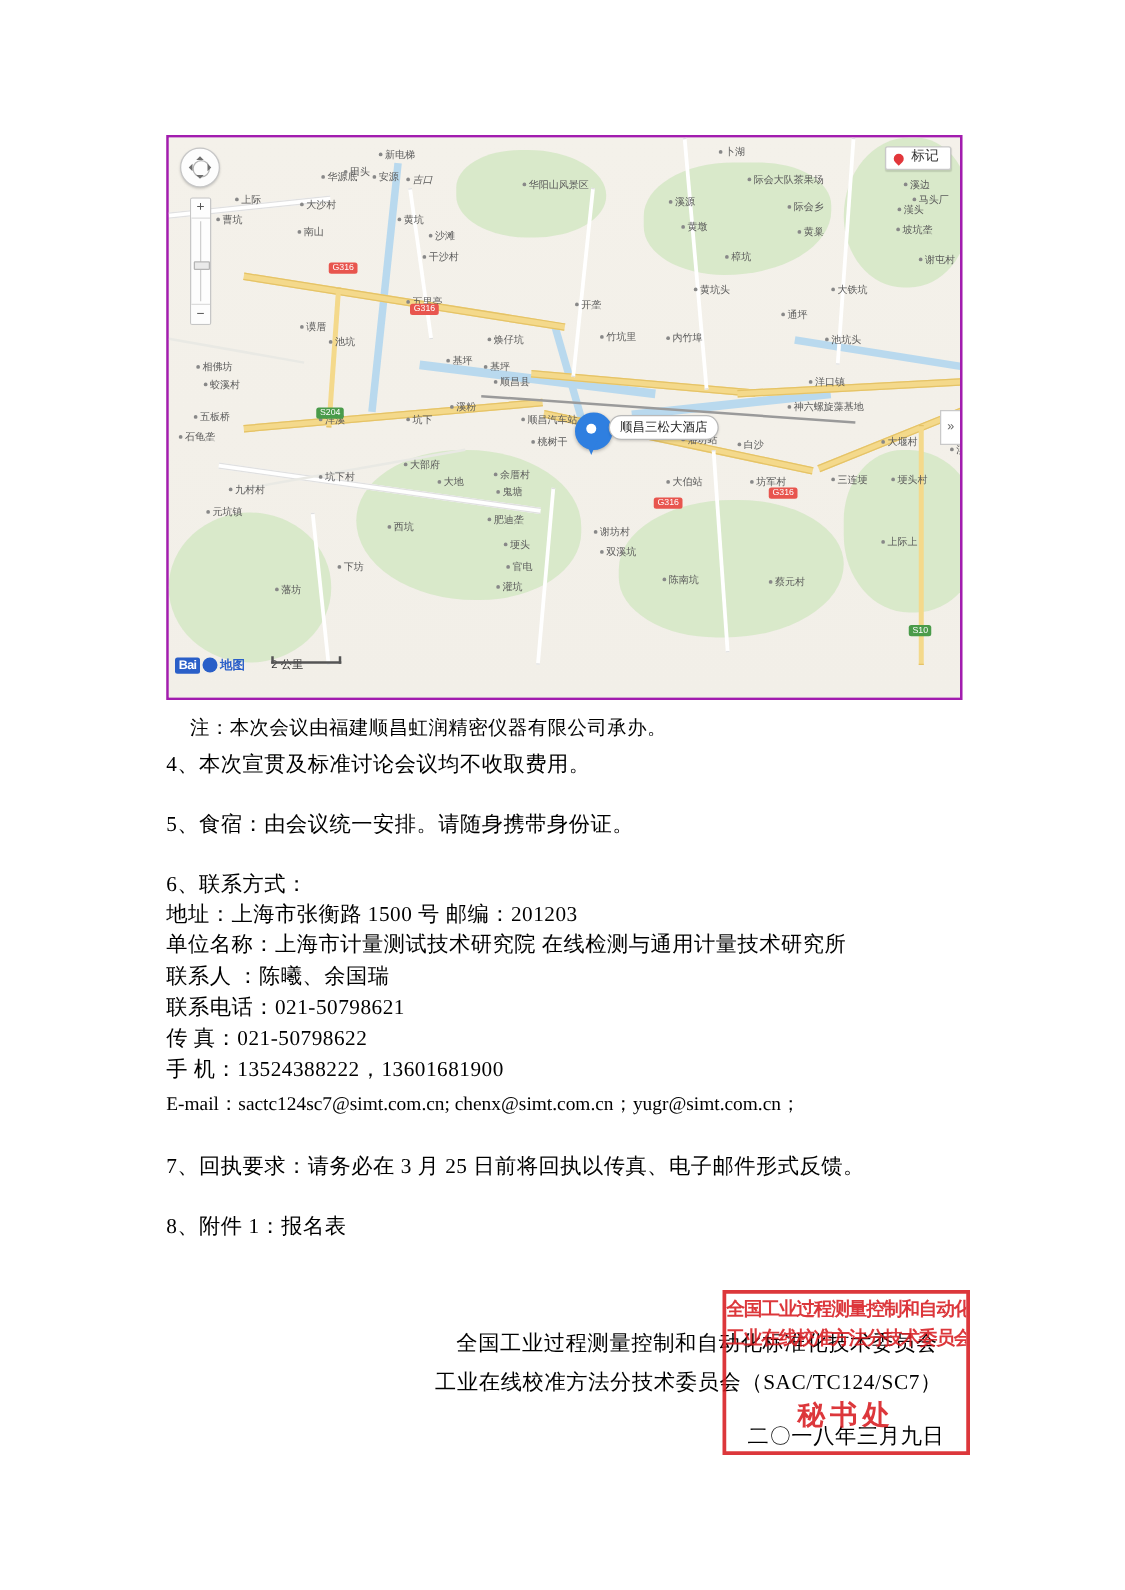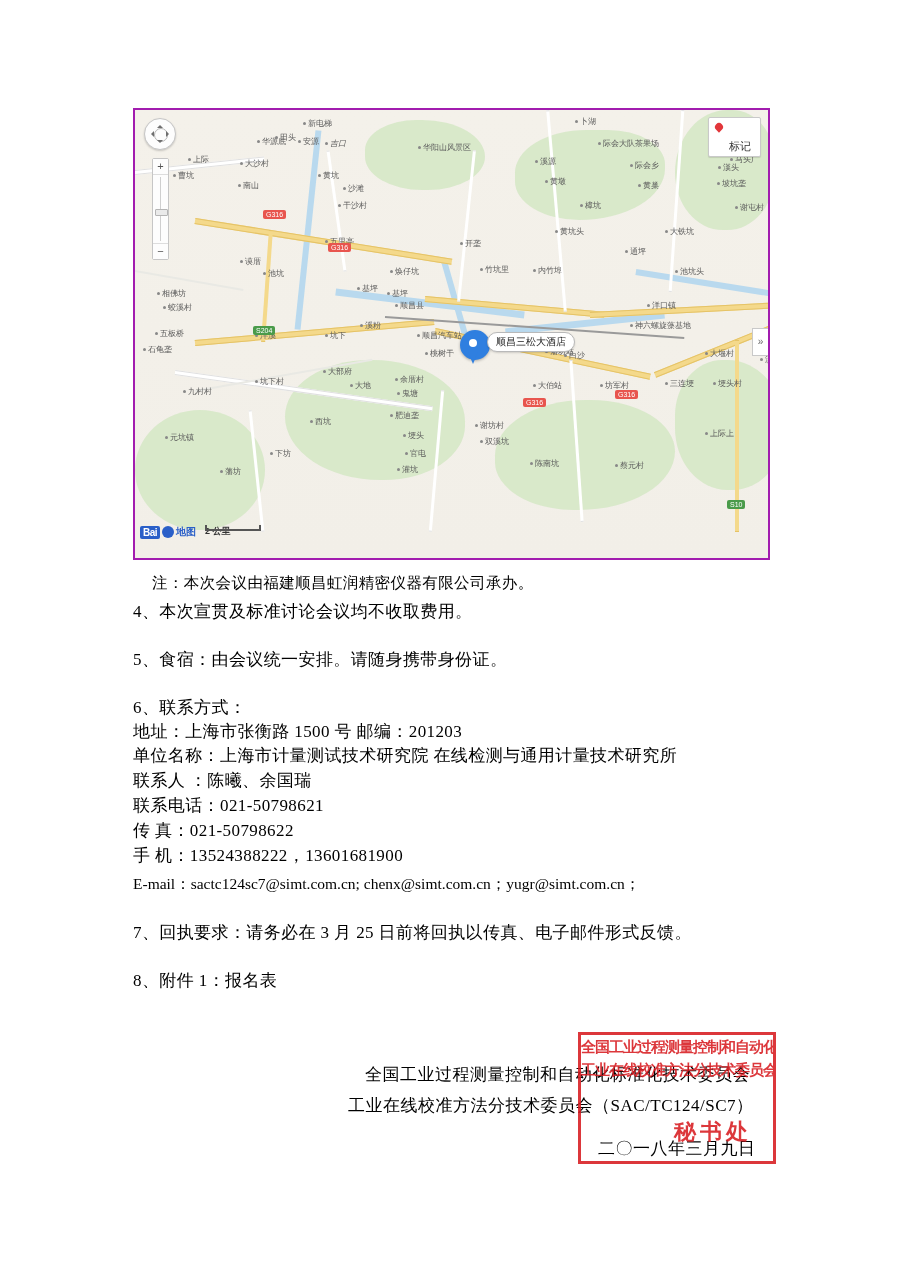--- a/index.html
+++ b/index.html
@@ -150,21 +150,21 @@
     border-radius: 1px;
   }
   .mark-btn {
     position: absolute;
     right: 7px; top: 7px;
     background: #fff;
     border: 1px solid #c9c9c9;
     border-radius: 2px;
     font-size: 11px;
     color: #333;
-    padding: 21px 9px 3px 20px;
+    padding: 0 9px 3px 20px;
     box-shadow: 0 1px 1px rgba(0,0,0,.12);
     line-height: 14px;
   }
   .mark-btn .pin {
     position: absolute;
     left: 6px; top: 5px;
     width: 8px; height: 8px;
     background: #e2373b;
     border-radius: 50% 50% 50% 0;
     transform: rotate(-45deg);
@@ -245,24 +245,23 @@
     border-radius: 50%;
     position: relative;
   }
   .baidu-logo .cn {
     font-size: 10px;
     color: #2a5fc8;
     font-weight: bold;
   }
   .scale-bar {
     position: absolute;
-    left: 70px; bottom: 20px;
+    left: 82px; bottom: 20px;
     font-size: 9px;
     color: #333;
-    font-weight: bold;
   }
   .scale-bar .line {
     display: inline-block;
     width: 52px;
     border-bottom: 2px solid #555;
     border-left: 2px solid #555;
     border-right: 2px solid #555;
     height: 4px;
     vertical-align: middle;
     margin-right: 3px;
@@ -317,21 +316,21 @@
   }
   .stamp .s1, .stamp .s2, .stamp .s3, .stamp .s4 {
     position: absolute;
     width: 100%;
     text-align: center;
     font-weight: bold;
     white-space: nowrap;
   }
   .stamp .s1 { top: 3px;  font-size: 15px; letter-spacing: -1px; }
   .stamp .s2 { top: 26px; font-size: 15px; letter-spacing: -1px; }
-  .stamp .s4 { top: 82px; font-size: 22px; letter-spacing: 4px; padding-left: 36px; }
+  .stamp .s4 { top: 82px; font-size: 22px; letter-spacing: 4px; }
 </style>
 </head>
 <body>
 
 <div class="map-wrap">
   <div class="map-canvas">
 
     <div class="green" style="left:230px;top:10px;width:120px;height:70px;"></div>
     <div class="green" style="left:380px;top:20px;width:150px;height:90px;border-radius:50% 40% 60% 45%;"></div>
     <div class="green" style="left:540px;top:0px;width:100px;height:120px;border-radius:55% 45% 50% 50%;"></div>
@@ -398,50 +397,50 @@
         <div class="map-label poi-dot" style="left: 190px; top: 128px;">五里亭</div>
         <div class="map-label poi-dot" style="left: 325px; top: 130px;">开垄</div>
         <div class="map-label poi-dot" style="left: 420px; top: 118px;">黄坑头</div>
         <div class="map-label poi-dot" style="left: 530px; top: 118px;">大铁坑</div>
         <div class="map-label poi-dot" style="left: 490px; top: 138px;">通坪</div>
         <div class="map-label poi-dot" style="left: 105px; top: 148px;">谟厝</div>
         <div class="map-label poi-dot" style="left: 128px; top: 160px;">池坑</div>
         <div class="map-label poi-dot" style="left: 255px; top: 158px;">焕仔坑</div>
         <div class="map-label poi-dot" style="left: 345px; top: 156px;">竹坑里</div>
         <div class="map-label poi-dot" style="left: 398px; top: 157px;">内竹埠</div>
-        <div class="map-label poi-dot" style="left: 540px; top: 158px;">池坑头</div>
+        <div class="map-label poi-dot" style="left: 525px; top: 158px;">池坑头</div>
         <div class="map-label poi-dot" style="left: 222px; top: 175px;">基坪</div>
         <div class="map-label poi-dot" style="left: 252px; top: 180px;">基坪</div>
         <div class="map-label poi-dot" style="left: 22px; top: 180px;">相佛坊</div>
         <div class="map-label poi-dot" style="left: 28px; top: 194px;">蛟溪村</div>
         <div class="map-label poi-dot" style="left: 260px; top: 192px;">顺昌县</div>
         <div class="map-label poi-dot" style="left: 512px; top: 192px;">洋口镇</div>
         <div class="map-label poi-dot" style="left: 495px; top: 212px;">神六螺旋藻基地</div>
         <div class="map-label poi-dot" style="left: 20px; top: 220px;">五板桥</div>
         <div class="map-label poi-dot" style="left: 120px; top: 222px;">洋溪</div>
         <div class="map-label poi-dot" style="left: 190px; top: 222px;">坑下</div>
         <div class="map-label poi-dot" style="left: 225px; top: 212px;">溪粉</div>
         <div class="map-label poi-dot" style="left: 282px; top: 222px;">顺昌汽车站</div>
         <div class="map-label poi-dot" style="left: 290px; top: 240px;">桃树干</div>
         <div class="map-label poi-dot" style="left: 8px; top: 236px;">石龟垄</div>
         <div class="map-label poi-dot" style="left: 410px; top: 238px;">藩坊站</div>
-        <div class="map-label poi-dot" style="left: 429px; top: 242px;">白沙</div>
+        <div class="map-label poi-dot" style="left: 455px; top: 242px;">白沙</div>
         <div class="map-label poi-dot" style="left: 570px; top: 240px;">大堰村</div>
         <div class="map-label poi-dot" style="left: 625px; top: 246px;">溪</div>
         <div class="map-label poi-dot" style="left: 188px; top: 258px;">大部府</div>
         <div class="map-label poi-dot" style="left: 120px; top: 268px;">坑下村</div>
         <div class="map-label poi-dot" style="left: 215px; top: 272px;">大地</div>
         <div class="map-label poi-dot" style="left: 260px; top: 266px;">余厝村</div>
         <div class="map-label poi-dot" style="left: 398px; top: 272px;">大伯站</div>
         <div class="map-label poi-dot" style="left: 465px; top: 272px;">坊军村</div>
         <div class="map-label poi-dot" style="left: 530px; top: 270px;">三连埂</div>
         <div class="map-label poi-dot" style="left: 578px; top: 270px;">埂头村</div>
         <div class="map-label poi-dot" style="left: 48px; top: 278px;">九村村</div>
         <div class="map-label poi-dot" style="left: 262px; top: 280px;">鬼塘</div>
-        <div class="map-label poi-dot" style="left: 30px; top: 296px; margin-top: 28px;">元坑镇</div>
+        <div class="map-label poi-dot" style="left: 30px; top: 296px;">元坑镇</div>
         <div class="map-label poi-dot" style="left: 175px; top: 308px;">西坑</div>
         <div class="map-label poi-dot" style="left: 255px; top: 302px;">肥迪垄</div>
         <div class="map-label poi-dot" style="left: 268px; top: 322px;">埂头</div>
         <div class="map-label poi-dot" style="left: 340px; top: 312px;">谢坊村</div>
         <div class="map-label poi-dot" style="left: 345px; top: 328px;">双溪坑</div>
         <div class="map-label poi-dot" style="left: 570px; top: 320px;">上际上</div>
         <div class="map-label poi-dot" style="left: 135px; top: 340px;">下坊</div>
         <div class="map-label poi-dot" style="left: 270px; top: 340px;">官电</div>
         <div class="map-label poi-dot" style="left: 262px; top: 356px;">灌坑</div>
         <div class="map-label poi-dot" style="left: 395px; top: 350px;">陈南坑</div>

